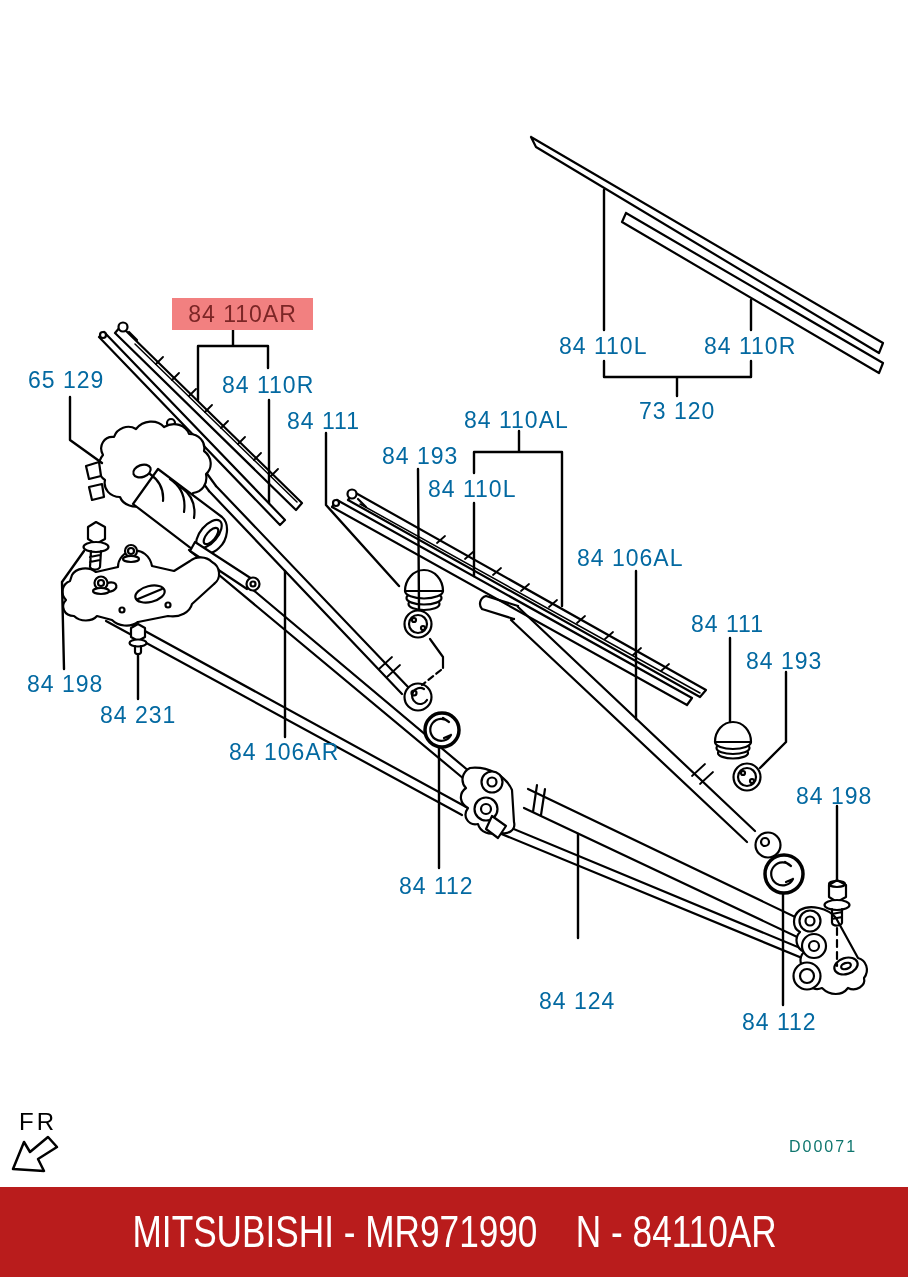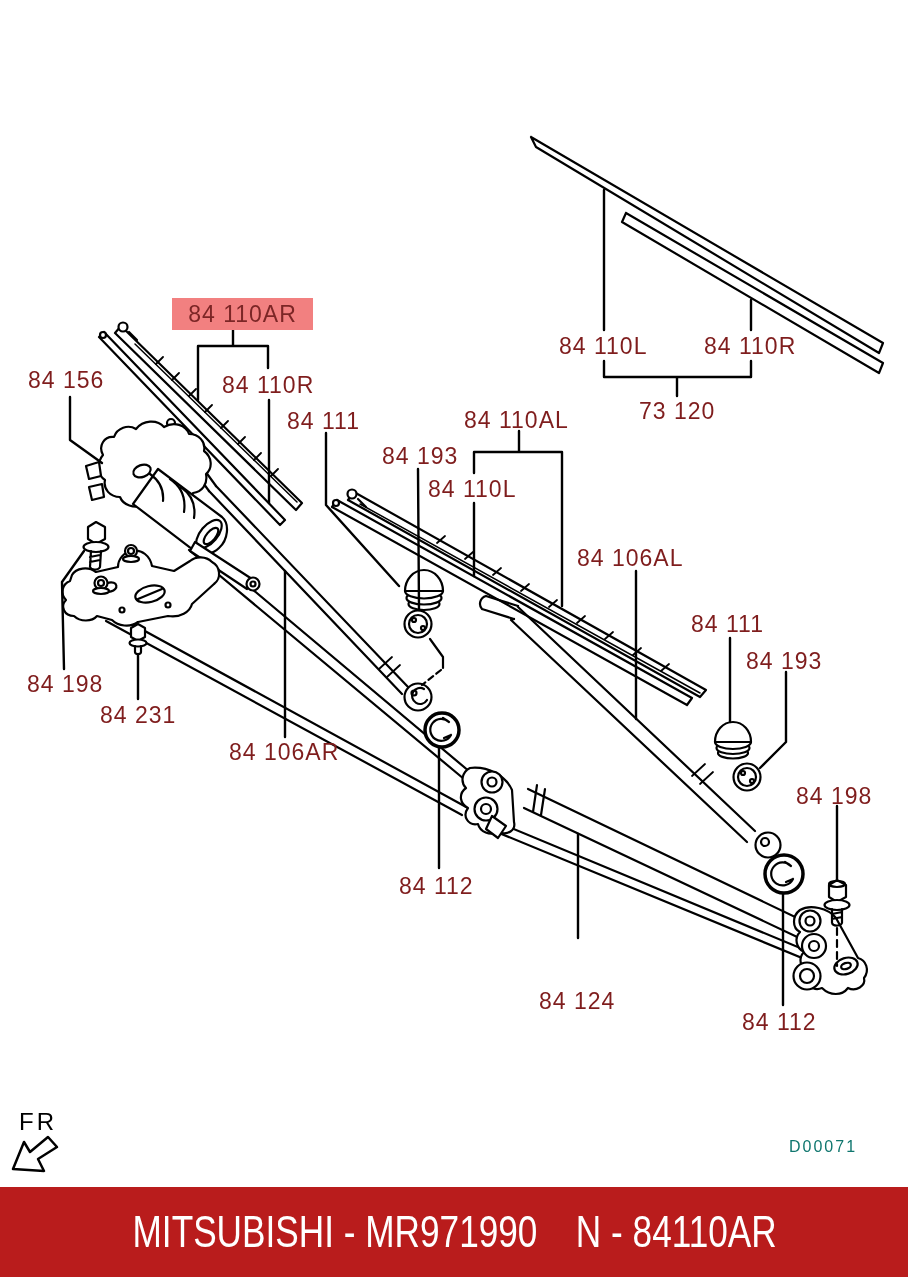--- a/index.html
+++ b/index.html
@@ -1,19 +1,19 @@
 <!DOCTYPE html>
 <html><head>
 <meta charset="utf-8">
 <style>
   html,body{margin:0;padding:0;background:#fff;}
   .stage{position:relative;width:908px;height:1277px;background:#fff;overflow:hidden;
          font-family:"Liberation Sans", sans-serif;}
   .art{position:absolute;left:0;top:0;z-index:1;}
-  .lbl{position:absolute;z-index:3;font-size:23px;letter-spacing:1px;color:#7f1d1d;white-space:nowrap;}
+  .lbl{position:absolute;z-index:3;font-size:23px;letter-spacing:1px;color:#0369a1;white-space:nowrap;}
   .hl{position:absolute;z-index:3;left:172px;top:298px;width:141px;height:32px;
       background:#f28080;color:#7c2626;font-size:23px;letter-spacing:1px;
       display:flex;align-items:center;justify-content:center;cursor:pointer;}
   .fr{position:absolute;z-index:3;left:19px;top:1108px;font-size:24px;letter-spacing:3px;color:#000;}
   .code{position:absolute;z-index:3;left:789px;top:1138px;font-size:16px;letter-spacing:2px;color:#0f766e;}
   .footer{position:absolute;z-index:4;left:0;top:1187px;width:909px;height:90px;background:#b91c1c;
           display:flex;align-items:center;justify-content:center;}
   .footer-inner{display:flex;gap:48px;transform:scaleX(0.8);white-space:nowrap;}
   .footer-inner span{color:#fff;font-size:44px;letter-spacing:0;}
 </style>
@@ -197,21 +197,21 @@
       <path d="M578,834 L578,938"></path>
     </g>
 
     <g>
       <path fill="#fff" stroke-width="2.5" d="M13,1169 L24,1142 L30,1152 L48,1137 L57,1147 L38,1159 L44,1171 Z"></path>
     </g>
   </svg>
 
   <div class="hl">84 110AR</div>
 
-  <div class="lbl" style="left:28px;top:367px">84 156</div>
+  <div class="lbl" style="left:28px;top:367px">65 129</div>
   <div class="lbl" style="left:222px;top:372px">84 110R</div>
   <div class="lbl" style="left:287px;top:408px">84 111</div>
   <div class="lbl" style="left:464px;top:407px">84 110AL</div>
   <div class="lbl" style="left:382px;top:443px">84 193</div>
   <div class="lbl" style="left:428px;top:476px">84 110L</div>
   <div class="lbl" style="left:559px;top:333px">84 110L</div>
   <div class="lbl" style="left:704px;top:333px">84 110R</div>
   <div class="lbl" style="left:639px;top:398px">73 120</div>
   <div class="lbl" style="left:577px;top:545px">84 106AL</div>
   <div class="lbl" style="left:691px;top:611px">84 111</div>

